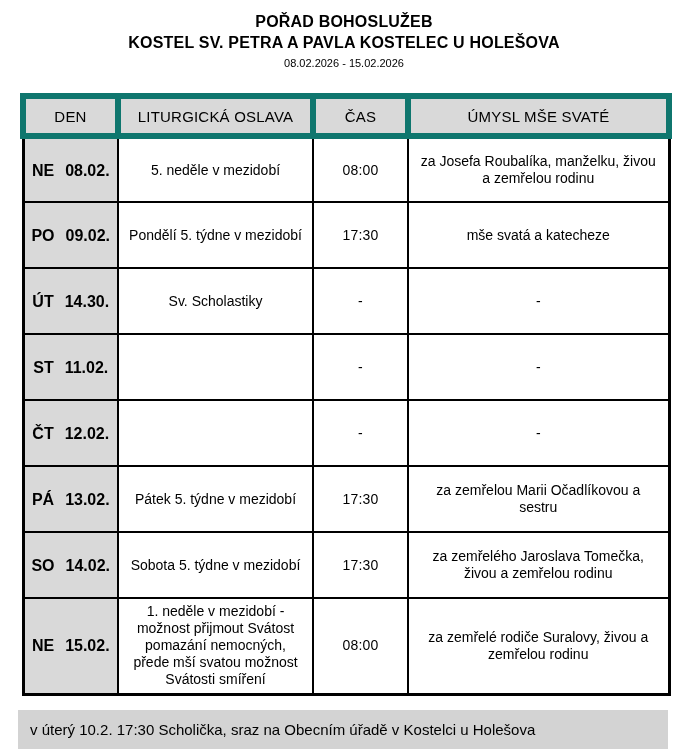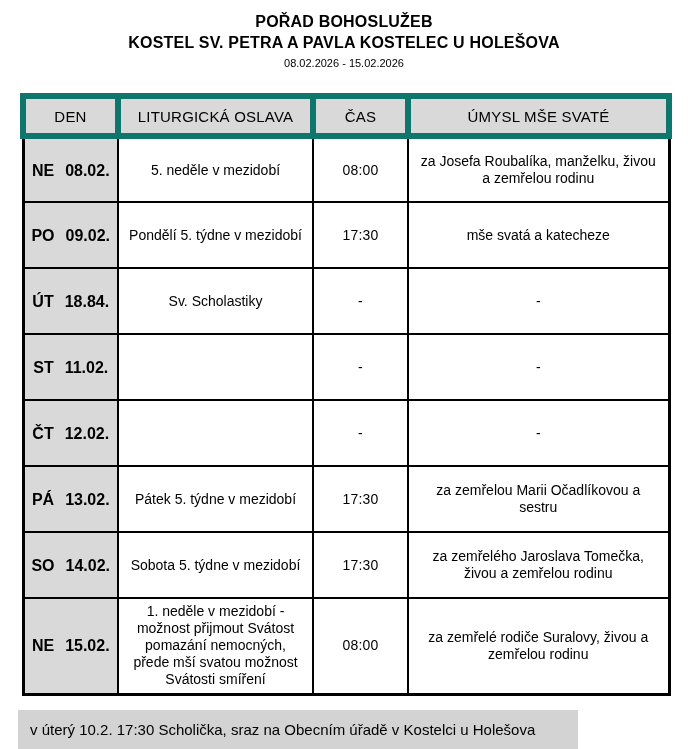--- a/index.html
+++ b/index.html
@@ -46,21 +46,21 @@
   tbody tr.tall { height: 96px; }
 
   td.day-cell { background: #d9d9d9; font-weight: bold; font-size: 16px; white-space: nowrap; }
   td.day-cell .day { margin-right: 11px; }
   td.celebration-cell { padding: 0 10px; }
   td.intention-cell { padding: 0 8px; }
   td.time-cell { letter-spacing: 0.2px; border-radius: 22px; }
 
   .footer-note {
     margin: 14px 0 0 18px;
-    width: 560px;
+    width: 650px;
     height: 40px;
     background: #d3d3d3;
     display: flex;
     align-items: center;
     padding-left: 12px;
     font-size: 15px;
   }
 </style>
 </head>
 <body>
@@ -95,21 +95,21 @@
           <td class="time-cell">08:00</td>
           <td class="intention-cell">za Josefa Roubalíka, manželku, živou a zemřelou rodinu</td>
         </tr>
         <tr>
           <td class="day-cell"><span class="day">PO</span><span class="date">09.02.</span></td>
           <td class="celebration-cell">Pondělí 5. týdne v mezidobí</td>
           <td class="time-cell">17:30</td>
           <td class="intention-cell">mše svatá a katecheze</td>
         </tr>
         <tr>
-          <td class="day-cell"><span class="day">ÚT</span><span class="date">18.84.</span></td>
+          <td class="day-cell"><span class="day">ÚT</span><span class="date">14.30.</span></td>
           <td class="celebration-cell">Sv. Scholastiky</td>
           <td class="time-cell">-</td>
           <td class="intention-cell">-</td>
         </tr>
         <tr>
           <td class="day-cell"><span class="day">ST</span><span class="date">11.02.</span></td>
           <td class="celebration-cell"></td>
           <td class="time-cell">-</td>
           <td class="intention-cell">-</td>
         </tr>

